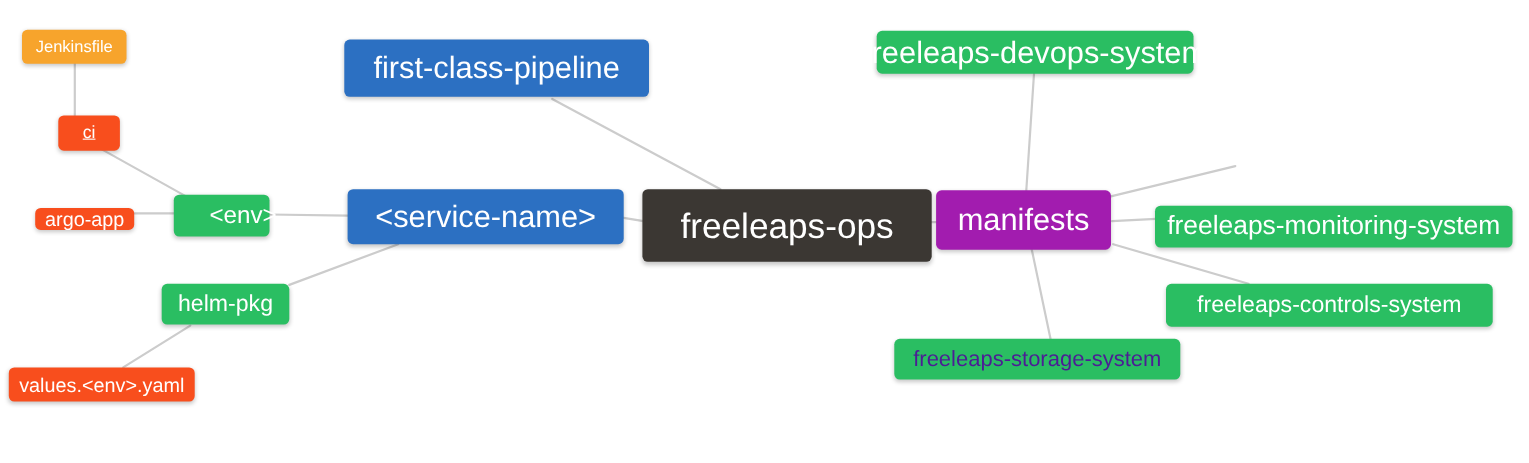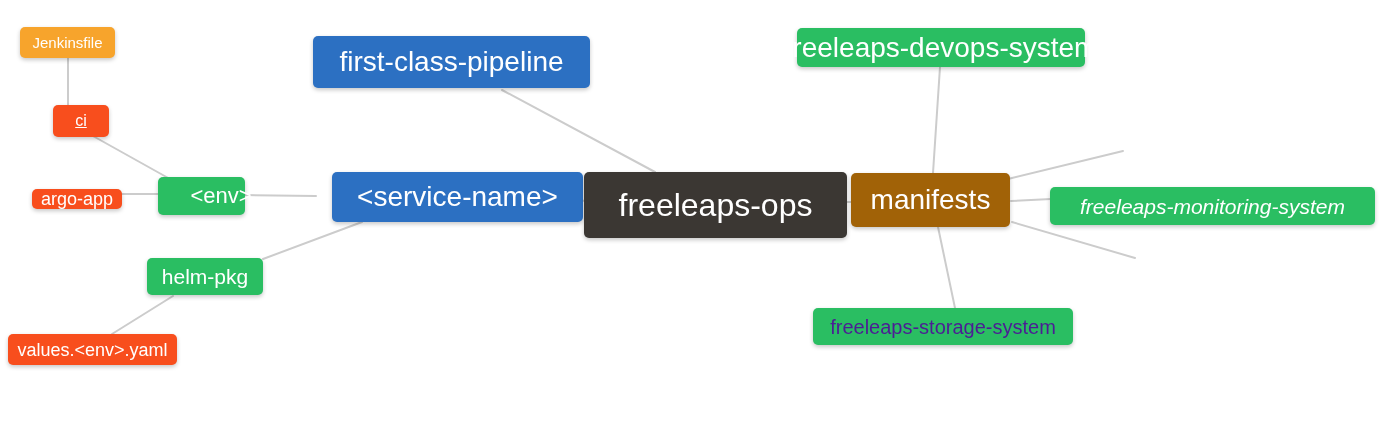--- a/index.html
+++ b/index.html
@@ -61,20 +61,21 @@
       <line x1="938" y1="227" x2="955" y2="308" stroke="#cccccc" stroke-width="2" stroke-linecap="round"></line>
     </svg>
   <div id="node-layer" class="node-layer">
       <div class="node" style="left: 20px; top: 27px; width: 95px; height: 31px; font-size: 15px; background: rgb(247, 164, 44); color: rgb(255, 255, 255);">Jenkinsfile</div>
       <div class="node" style="left: 53px; top: 105px; width: 56px; height: 32px; font-size: 16px; background: rgb(248, 78, 29); color: rgb(255, 255, 255); text-decoration: underline;">ci</div>
       <div class="node" style="left: 32px; top: 177px; width: 90px; height: 20px; font-size: 18px; background: rgb(248, 78, 29); color: rgb(255, 255, 255); margin-top: 12px;">argo-app</div>
       <div class="node" style="left: 158px; top: 177px; width: 87px; height: 38px; font-size: 22px; background: rgb(42, 190, 98); color: rgb(255, 255, 255); padding-left: 39px;">&lt;env&gt;</div>
       <div class="node" style="left: 147px; top: 258px; width: 116px; height: 37px; font-size: 21px; background: rgb(42, 190, 98); color: rgb(255, 255, 255); text-align: right;">helm-pkg</div>
       <div class="node" style="left: 8px; top: 334px; width: 169px; height: 31px; font-size: 18px; background: rgb(248, 78, 29); color: rgb(255, 255, 255);">values.&lt;env&gt;.yaml</div>
       <div class="node" style="left: 313px; top: 36px; width: 277px; height: 52px; font-size: 28px; background: rgb(44, 112, 194); color: rgb(255, 255, 255);">first-class-pipeline</div>
-      <div class="node" style="left: 316px; top: 172px; width: 251px; height: 50px; font-size: 28px; background: rgb(44, 112, 194); color: rgb(255, 255, 255); margin-left: 16px;">&lt;service-name&gt;</div>
+      <div class="node" style="left: 316px; top: 172px; width: 251px; height: 50px; font-size: 28px; background: rgb(44, 112, 194); color: rgb(255, 255, 255);">&lt;service-name&gt;</div>
       <div class="node" style="left: 584px; top: 172px; width: 263px; height: 66px; font-size: 32px; background: rgb(59, 55, 51); color: rgb(255, 255, 255);">freeleaps-ops</div>
-      <div class="node" style="left: 851px; top: 173px; width: 159px; height: 54px; font-size: 28px; background: #a16207; color: rgb(255, 255, 255);">manifests</div>
+      <div class="node" style="left: 851px; top: 173px; width: 159px; height: 54px; font-size: 28px; background: #a21caf; color: rgb(255, 255, 255);">manifests</div>
       <div class="node" style="left: 797px; top: 28px; width: 288px; height: 39px; font-size: 28px; background: rgb(42, 190, 98); color: rgb(255, 255, 255);">freeleaps-devops-system</div>
-      <div class="node" style="left: 1050px; top: 187px; width: 325px; height: 38px; font-size: 21px; background: rgb(42, 190, 98); color: rgb(255, 255, 255); font-style: italic;">freeleaps-monitoring-system</div>
+      <div class="node" style="left: 1050px; top: 187px; width: 325px; height: 38px; font-size: 24px; background: rgb(42, 190, 98); color: rgb(255, 255, 255);">freeleaps-monitoring-system</div>
+      <div class="node" style="left: 1060px; top: 258px; width: 297px; height: 39px; font-size: 21px; background: rgb(42, 190, 98); color: rgb(255, 255, 255);">freeleaps-controls-system</div>
       <div class="node" style="left: 813px; top: 308px; width: 260px; height: 37px; font-size: 20px; background: rgb(42, 190, 98); color: #4c1d95;">freeleaps-storage-system</div>
     </div>
 </div>
 
 </body></html>

